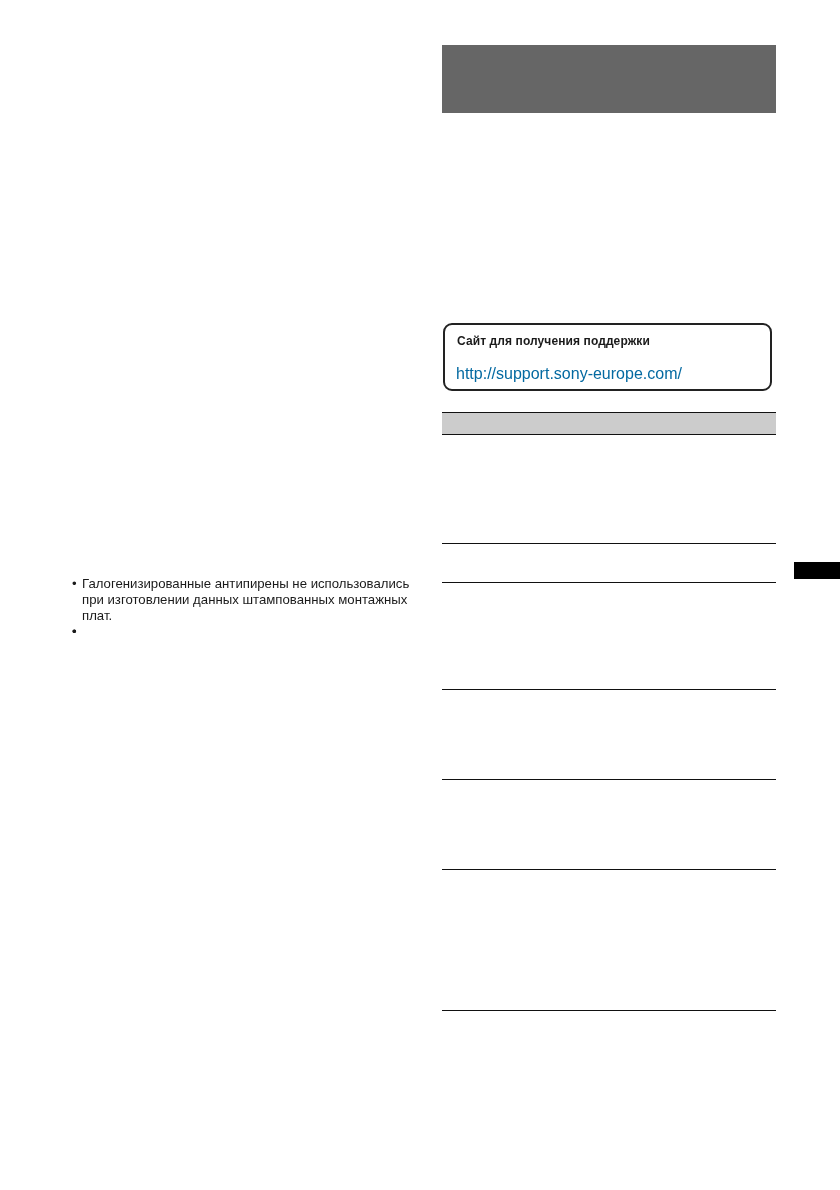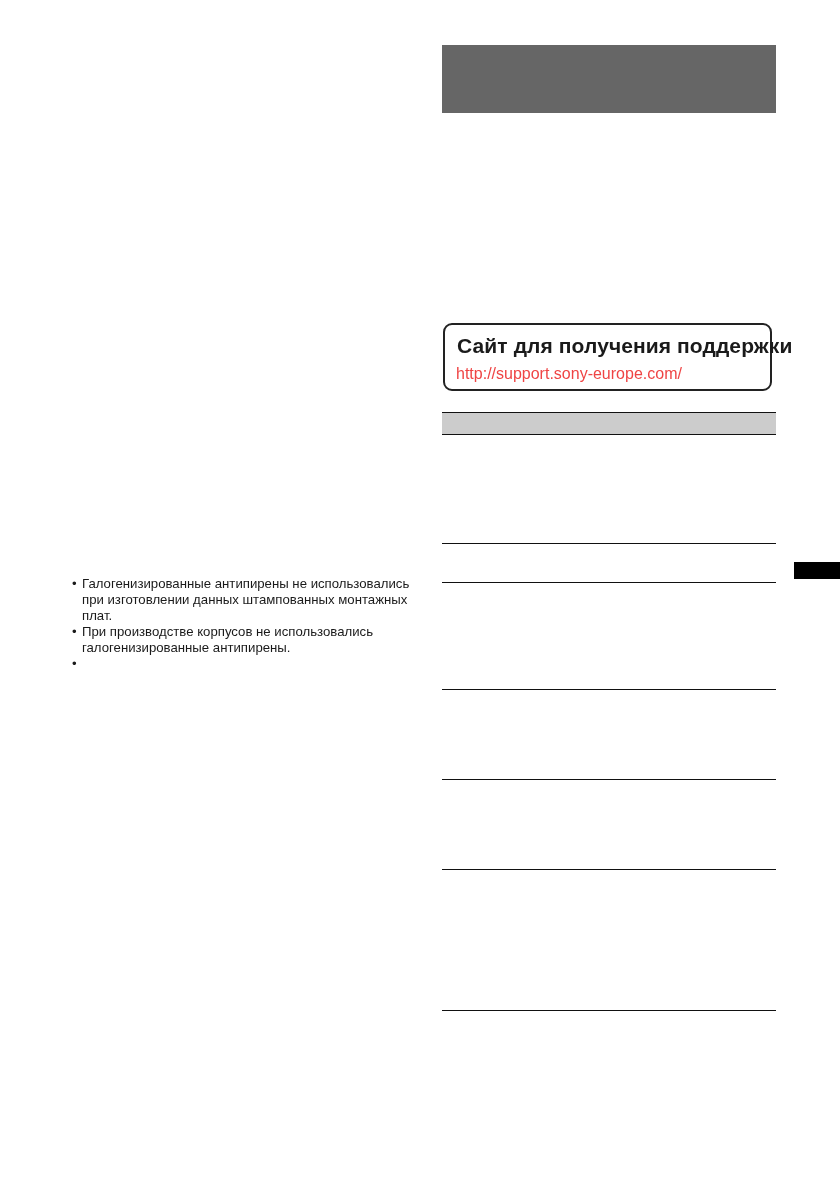--- a/index.html
+++ b/index.html
@@ -53,31 +53,31 @@
       top: 323px;
       width: 329px;
       height: 68px;
       border: 2px solid #222222;
       border-radius: 9px;
       box-sizing: border-box;
     }
     .support-title {
       left: 457px;
       top: 334px;
-      font-size: 21px;
+      font-size: 12px;
       font-weight: bold;
       color: #1a1a1a;
       white-space: nowrap;
       letter-spacing: 0.1px;
     }
     .support-url {
       left: 456px;
       top: 365px;
       font-size: 16px;
-      color: #ef4444;
+      color: #0369a1;
       white-space: nowrap;
     }
 
     
     .table-header {
       left: 442px;
       top: 412px;
       width: 334px;
       height: 23px;
       background: #cccccc;
@@ -106,21 +106,20 @@
 </head>
 <body>
 
 <ul class="abs bullet-list">
   <li>
     <span class="bullet">•</span>
     <span>Галогенизированные антипирены не использовались при изготовлении данных штампованных монтажных плат.</span>
   </li>
   <li>
     <span class="bullet">•</span>
-    <span>При производстве корпусов не использовались галогенизированные антипирены.</span>
   </li>
   <li>
     <span class="bullet">•</span>
   </li>
 </ul>
 
 <div class="abs header-block"></div>
 
 <div class="abs support-box"></div>
 <div class="abs support-title">Сайт для получения поддержки</div>

